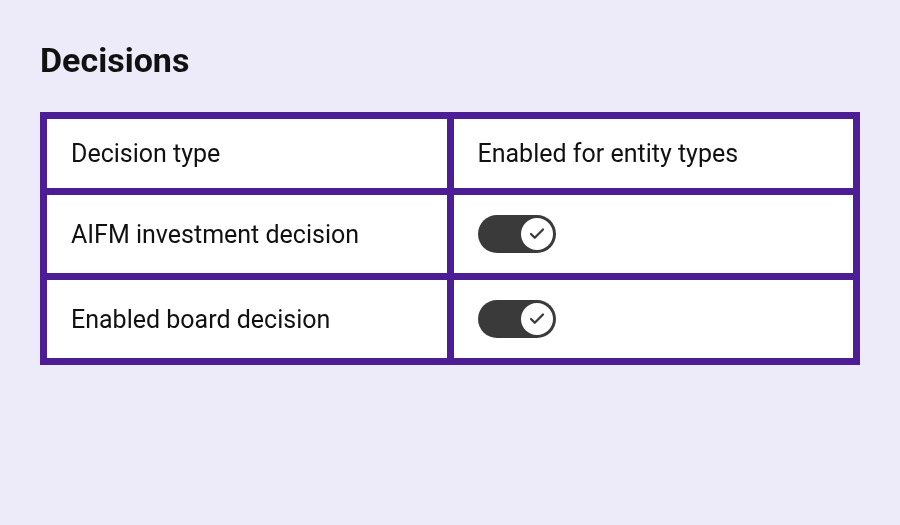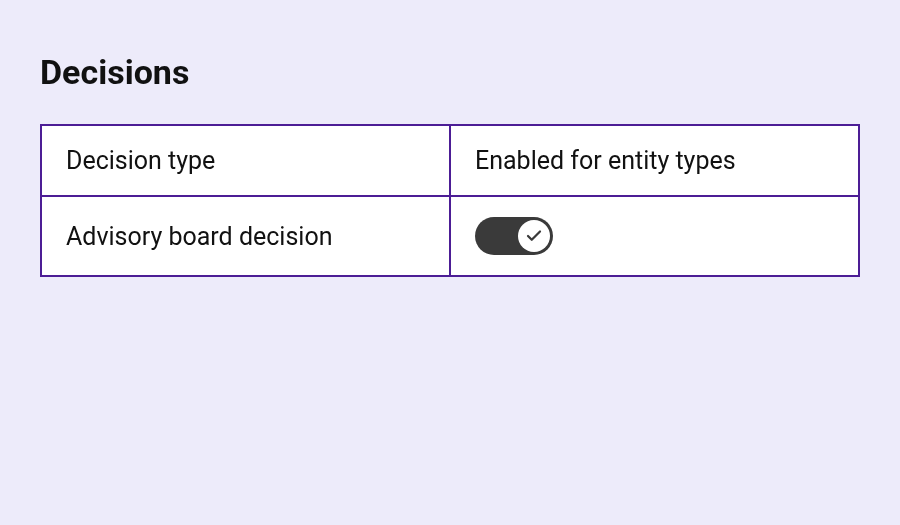--- a/index.html
+++ b/index.html
@@ -12,29 +12,28 @@
       height: 525px;
       background: #EDEBFA;
       font-family: -apple-system, BlinkMacSystemFont, "Segoe UI", Roboto, Helvetica, Arial, sans-serif;
       padding: 40px;
     }
     .page-title {
       font-size: 34px;
       font-weight: 700;
       color: #111;
       margin-bottom: 32px;
-      margin-top: 12px;
     }
     .table {
       width: 100%;
       border-collapse: collapse;
       background: #fff;
     }
     .table th, .table td {
-      border: 2px solid #4c1d95;
+      border: 7px solid #4c1d95;
       padding: 20px 24px;
       font-size: 25px;
       font-weight: 400;
       color: #111;
       text-align: left;
     }
     .table th {
       font-weight: 400;
     }
     .col-toggle {
@@ -88,21 +87,33 @@
 
 <table class="table">
   <thead>
     <tr>
       <th>Decision type</th>
       <th class="col-toggle">Enabled for entity types</th>
     </tr>
   </thead>
   <tbody>
     <tr>
-      <td>Advisory board decision</td>
+      <td>AIFM investment decision</td>
+      <td class="col-toggle-cell">
+        <span class="toggle on">
+          <span class="knob">
+            <svg class="check" viewBox="0 0 24 24" fill="none" stroke="#3A3A3A" stroke-width="3" stroke-linecap="round" stroke-linejoin="round">
+                <polyline points="20 6 9 17 4 12"></polyline>
+              </svg>
+          </span>
+        </span>
+      </td>
+    </tr>
+    <tr>
+      <td>Enabled board decision</td>
       <td class="col-toggle-cell">
         <span class="toggle on">
           <span class="knob">
             <svg class="check" viewBox="0 0 24 24" fill="none" stroke="#3A3A3A" stroke-width="3" stroke-linecap="round" stroke-linejoin="round">
                 <polyline points="20 6 9 17 4 12"></polyline>
               </svg>
           </span>
         </span>
       </td>
     </tr>

